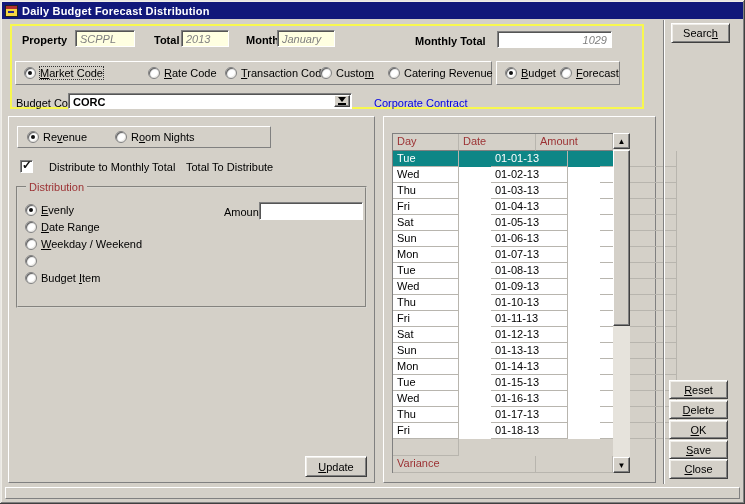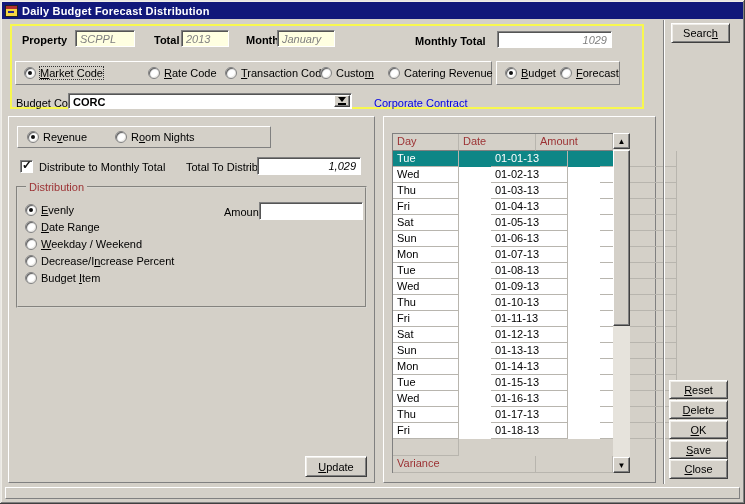--- a/index.html
+++ b/index.html
@@ -164,37 +164,35 @@
   <span class="radio" style="left:27px;top:131px;">
       <span class="rdot"></span>
     </span>
   <span class="rlabel" style="left:43px;top:131px;">Re<u>v</u>enue</span>
   <span class="radio" style="left:115px;top:131px;"></span>
   <span class="rlabel" style="left:131px;top:131px;">R<u>o</u>om Nights</span>
 
   <span class="checkbox" style="left:20px;top:160px;">
       <span class="checkmark">✓</span>
     </span>
-  <span class="abs lbl" style="left:39px;top:161px;">Distribute to Monthly Total</span>
+  <span class="abs lbl" style="left:49px;top:161px;">Distribute to Monthly Total</span>
 
   <span class="abs lbl" style="left:186px;top:161px;">Total To Distribute</span>
-  <input class="field right" style="left: 257px; top: 157px; width: 104px; height: 18px;" value="1,029">
 
   <fieldset class="grp" style="left:16px;top:181px;width:351px;height:127px;">
     <legend>Distribution</legend>
     <span class="radio" style="left:7px;top:11px;">
         <span class="rdot"></span>
       </span>
     <span class="rlabel" style="left:23px;top:11px;"><u>E</u>venly</span>
     <span class="radio" style="left:7px;top:28px;"></span>
     <span class="rlabel" style="left:23px;top:28px;"><u>D</u>ate Range</span>
     <span class="radio" style="left:7px;top:45px;"></span>
     <span class="rlabel" style="left:23px;top:45px;"><u>W</u>eekday / Weekend</span>
     <span class="radio" style="left:7px;top:62px;"></span>
-    <span class="rlabel" style="left:23px;top:62px;">Decrease/I<u>n</u>crease Percent</span>
     <span class="radio" style="left:7px;top:79px;"></span>
     <span class="rlabel" style="left:23px;top:79px;">Budget <u>I</u>tem</span>
     <span class="abs lbl" style="left:206px;top:13px;">Amount</span>
     <input class="field" style="left: 241px; top: 9px; width: 104px; height: 18px;" value="">
   </fieldset>
 
   <button class="btn" style="left:305px;top:456px;width:62px;height:21px;"><u>U</u>pdate</button>
 
   <div class="panel" style="left:383px;top:116px;width:273px;height:367px;"></div>
 

